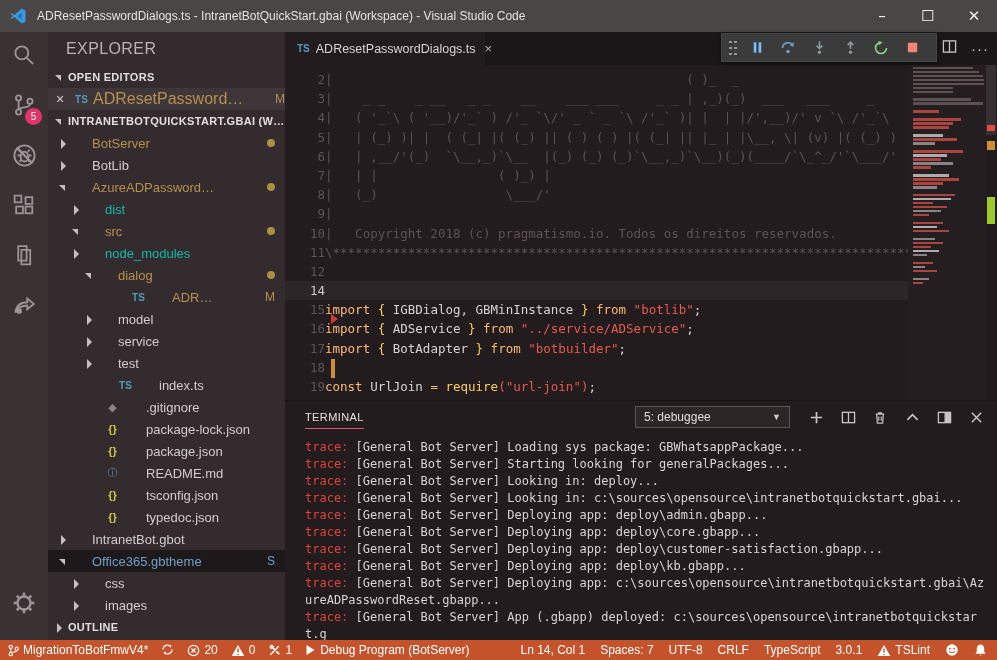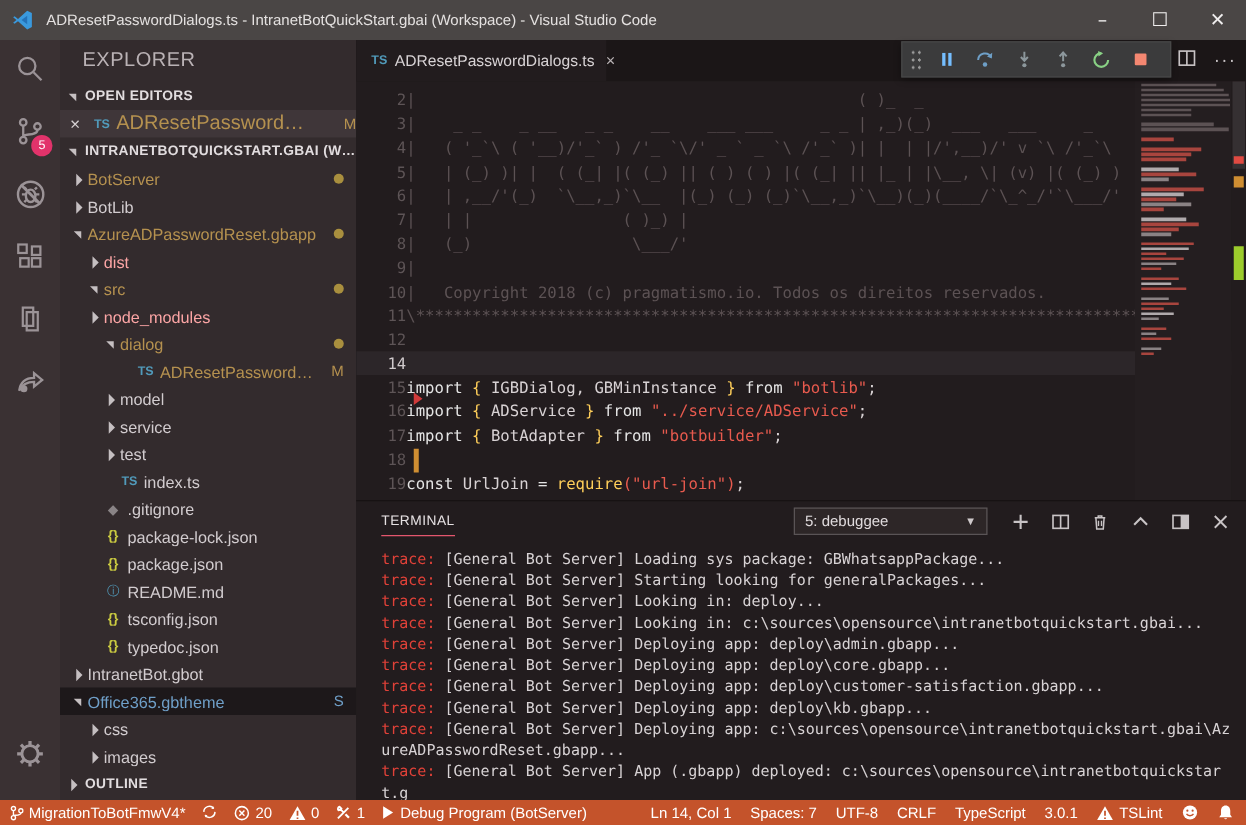--- a/index.html
+++ b/index.html
@@ -29,24 +29,24 @@
   .sb-title { height:34px; line-height:34px; padding-left:18px; font-size:16px; color:#bab2b5; letter-spacing:.4px; }
   .sb-header { height:22px; display:flex; align-items:center; font-size:11px; font-weight:bold; color:#e2dddf; letter-spacing:.3px; }
   .sb-header .twisty { margin:0 4px 0 6px; }
   .sb-header .hlabel { overflow:hidden; text-overflow:ellipsis; white-space:nowrap; flex:1; }
   .twisty { width:10px; height:10px; display:inline-block; position:relative; flex:none; }
   .twisty.exp::before { content:""; position:absolute; left:1px; top:3px; border-left:6px solid transparent; border-top:6px solid #c5bfc1; }
   .twisty.col::before { content:""; position:absolute; left:3px; top:1px; border-top:5px solid transparent; border-bottom:5px solid transparent; border-left:5px solid #c5bfc1; }
   .oe-row { height:22px; display:flex; align-items:center; background:#3f3639; padding-left:8px; }
   .oe-close { color:#d5d0d2; font-size:14px; width:16px; }
   .tree { }
-  .tree-row { height:22px; display:flex; align-items:center; padding-right:10px; font-size:13px; }
+  .tree-row { height:22px; display:flex; align-items:center; padding-right:10px; font-size:13px;gap:22px; }
   .tree-row.selected { background:#1d181a; }
   .t-label { white-space:nowrap; overflow:hidden; text-overflow:ellipsis; margin-left:2px; }
-  .c-gold { color:#b5914f; } .c-wht { color:#d2cccf; } .c-dim { color:#fca5a5; } .c-blue { color:#6f9fc8; }
+  .c-gold { color:#b5914f; } .c-wht { color:#d2cccf; } .c-dim { color:#14b8a6; } .c-blue { color:#6f9fc8; }
   .ficon { width:19px; flex:none; text-align:center; font-size:10px; }
   .ficon.ts { color:#519aba; font-weight:bold; font-family:"Liberation Sans",sans-serif; }
   .ficon.json { color:#cbcb41; font-weight:bold; font-size:11px; }
   .ficon.info { color:#519aba; }
   .ficon.git { color:#8a8486; font-size:11px; }
   .t-dot { width:8px; height:8px; border-radius:50%; background:#a98f3e; flex:none; margin-left:6px; }
   .t-badge { flex:none; margin-left:6px; font-size:12px; }
   .t-badge.m { color:#b5914f; } .t-badge.s { color:#6f9fc8; }
   .t-spacer { flex:1; }
 
@@ -65,21 +65,21 @@
           background-image:radial-gradient(circle, #9a9a9a 1.1px, transparent 1.3px); background-size:5px 6px; }
 
   
   .editor { position:relative; height:335px; background:#221c1e; overflow:hidden; }
   .code-lines { position:absolute; left:0; top:5px; width:100%; font-family:"DejaVu Sans Mono", monospace; font-size:12.5px; }
   .cl { height:19.2px; line-height:19.2px; white-space:pre; display:flex; }
   .cl .num { width:40px; text-align:right; color:#5d5456; flex:none; }
   .cl .code { flex:none; }
   .cl.cur { background:#2c2629; }
   .cl.cur .num { color:#cfc9cb; }
-  .tk-cmt { color:#5c5254; } .tk-kw { color:#e5e5e5; } .tk-str { color:#e85a4e; }
+  .tk-cmt { color:#5c5254; } .tk-kw { color:#fdba74; } .tk-str { color:#e85a4e; }
   .tk-yel { color:#ffcf5a; } .tk-wht { color:#d8d2d4; }
   .gutter-mark-del { position:absolute; left:46px; top:249px; width:0; height:0;
                      border-top:5px solid transparent; border-bottom:5px solid transparent; border-left:7px solid #d03a3a; }
   .gutter-mark-mod { position:absolute; left:46px; top:294px; width:3.5px; height:19px; background:#cf8e32; }
   .minimap { position:absolute; left:623px; top:0; width:77px; height:335px; background:#241e20; }
   .mm-row { height:2.4px; margin:1.6px 0 0 5px; }
   .overview { position:absolute; left:700px; top:0; width:12px; height:335px; background:#221c1e; }
   .ov-thumb { position:absolute; left:1px; top:0; width:10px; height:70px; background:rgba(255,255,255,.09); }
   .ov-red { position:absolute; left:2px; top:60px; width:8px; height:6px; background:#e04a42; }
   .ov-org { position:absolute; left:2px; top:76px; width:8px; height:9px; background:#cf8e32; }

